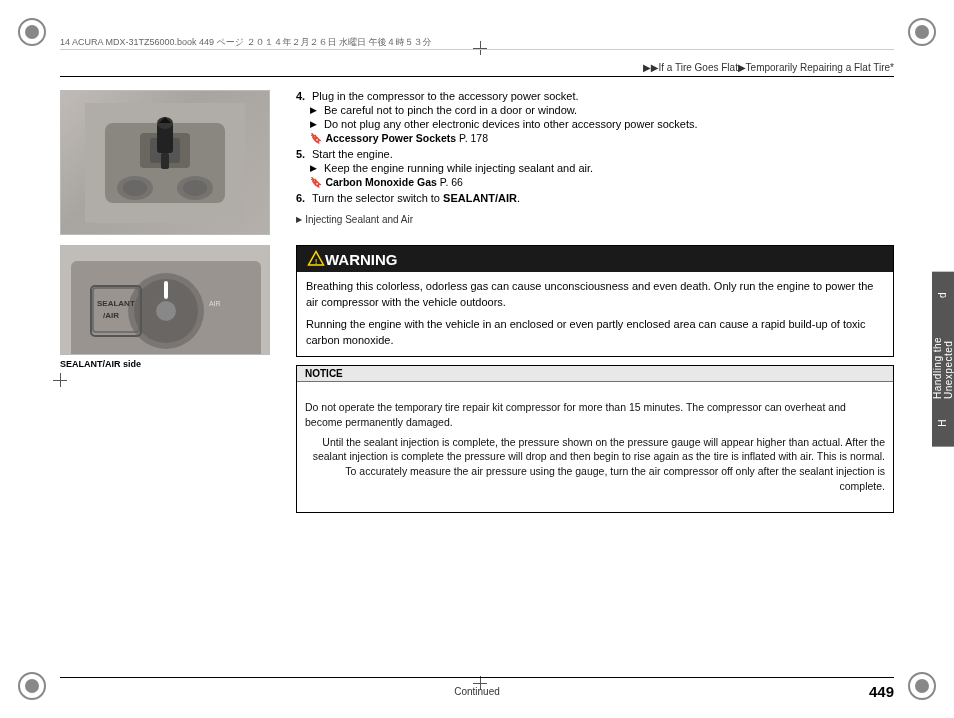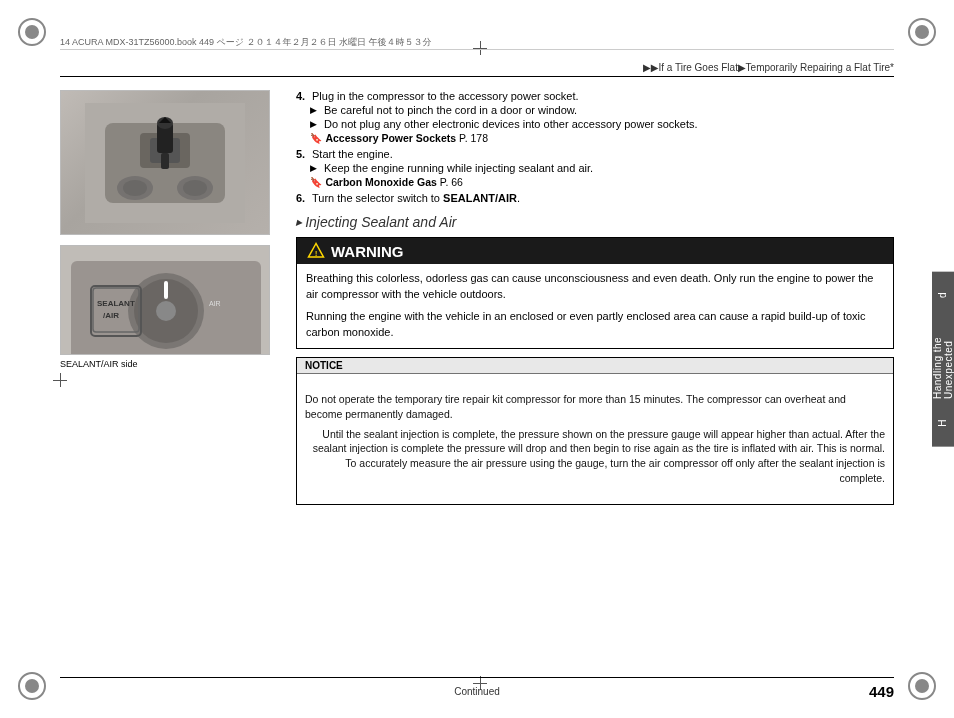--- a/index.html
+++ b/index.html
@@ -98,21 +98,21 @@
       width: 100%;
       height: 100%;
       background: linear-gradient(135deg, #b8b4af 0%, #989490 50%, #b0aba6 100%);
       position: absolute;
       top: 0;
       left: 0;
     }
 
     .sealant-label {
       font-size: 9px;
-      font-weight: normal;
+      font-weight: bold;
       margin-top: 3px;
     }
 
     
     .right-col {
       flex: 1;
     }
 
     
     .steps-section {
@@ -162,43 +162,41 @@
     .ref-link {
       font-weight: bold;
       font-size: 10.5px;
     }
 
     
     .warning-section {
       margin-bottom: 8px;
     }
     .injecting-label {
-      font-size: 14px;
+      font-size: 10px;
       color: #333;
-      margin-bottom: 7px;
+      margin-bottom: 20px;
       display: flex;
       align-items: center;
       gap: 3px;
-      font-style: italic;
     }
     .injecting-label::before {
       content: '▶';
       font-size: 8px;
     }
     .warning-box {
       border: 1px solid #000;
       background: #fff;
     }
     .warning-header {
       background: #1a1a1a;
       color: #fff;
       padding: 4px 10px;
       display: flex;
       align-items: center;
-      gap: 6px;
       font-size: 15px;
       font-weight: bold;
     }
     .warning-triangle {
       width: 18px;
       height: 18px;
       display: inline-flex;
       align-items: center;
       justify-content: center;
     }

